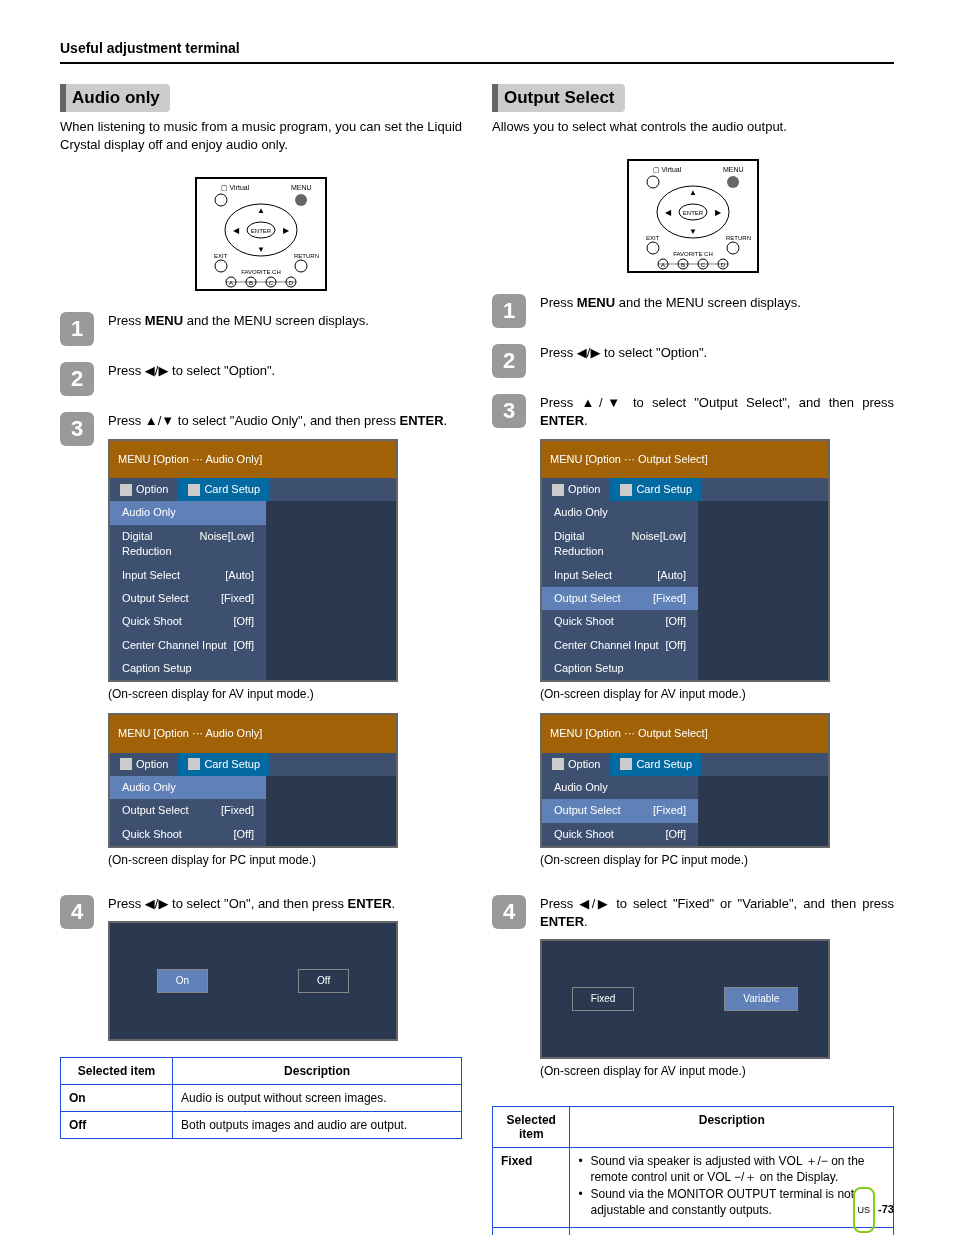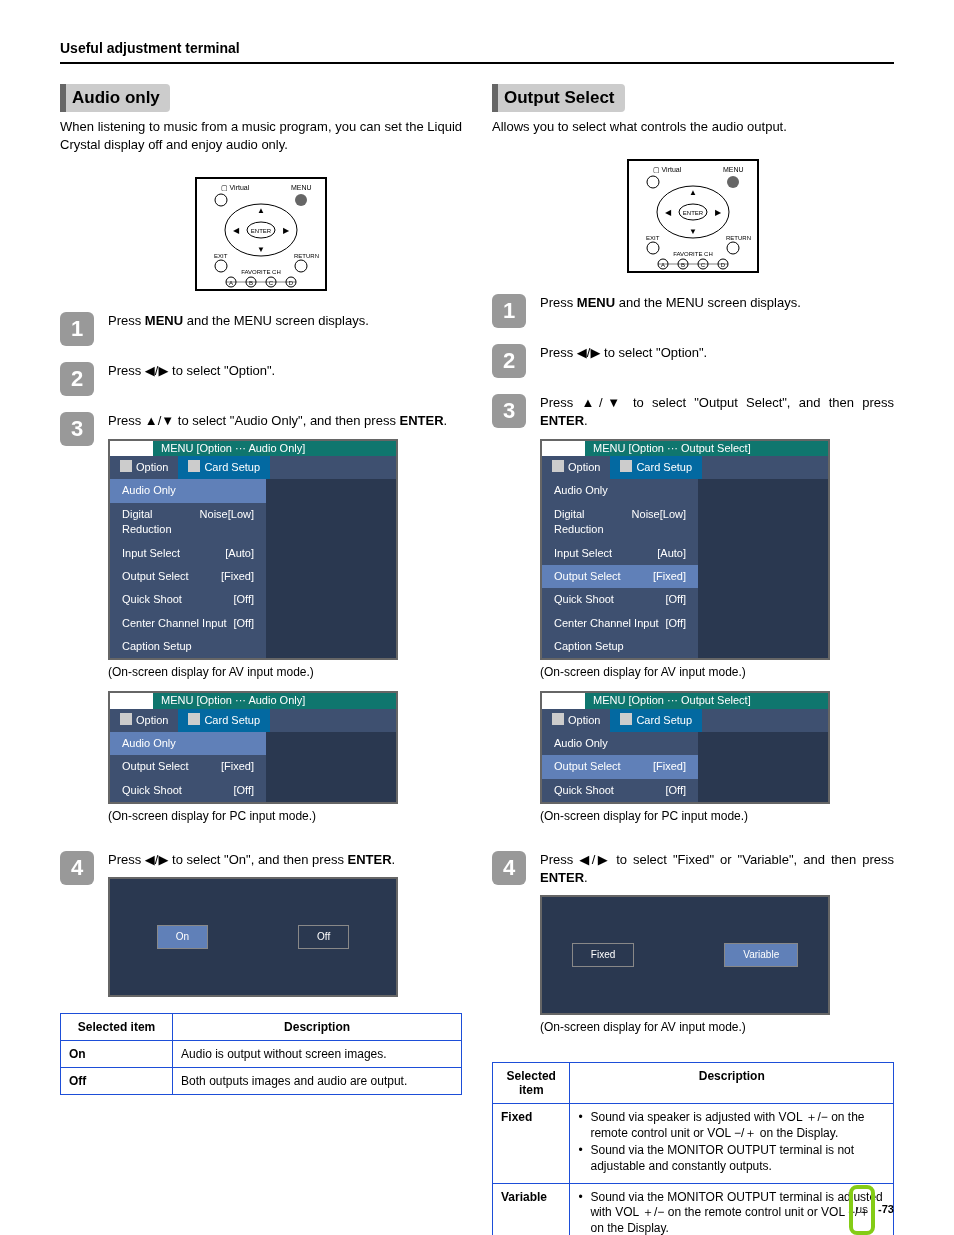--- a/index.html
+++ b/index.html
@@ -10,23 +10,23 @@
     .col { flex: 1; }
     .section-heading { display: inline-block; background: #ccc; padding: 4px 10px 4px 6px; font-size: 17px; font-weight: bold; border-radius: 0 4px 4px 0; border-left: 6px solid #666; margin-bottom: 6px; }
     .intro { font-size: 13px; line-height: 1.4; text-align: justify; margin-bottom: 20px; }
     .remote-diagram { display:block; margin: 8px auto 18px auto; }
     .step { display: flex; align-items: flex-start; gap: 14px; margin-bottom: 16px; }
     .step-num { background: #999; color: #fff; font-size: 22px; font-weight: bold; width: 34px; height: 34px; border-radius: 6px; display: flex; align-items: center; justify-content: center; flex-shrink:0; }
     .step-body { flex: 1; font-size: 13px; line-height: 1.4; text-align: justify; }
     .step-body b { font-weight: bold; }
     .arrows { font-family: inherit; }
     .menu-box { border: 2px solid #666; margin-top: 8px; width: 290px; font-size: 11px; color:#fff; }
-    .menu-header { background: #0f766e; padding: 0 8px; font-weight: normal; margin-left: 43px; }
+    .menu-header { background: #a16207; padding: 11px 8px; font-weight: normal; }
     .menu-tabs { display: flex; background: #3e5070; }
-    .menu-tab { padding: 4px 10px; display:flex; align-items:flex-start; gap:4px;}
+    .menu-tab { padding: 4px 10px; display:flex; align-items:center; gap:4px;}
     .menu-tab.active { background: #3e5070; }
     .menu-tab:not(.active) { background: #0369a1; }
     .menu-list { background: #3e5070; }
     .menu-item { display: flex; justify-content: space-between; padding: 4px 12px; }
     .menu-item.hl { background: #6080b8; }
     .menu-right-col { width:130px; background:#2a3850; }
     .menu-split { display:flex; }
     .menu-left-col { flex:1; }
     .caption { font-size: 12px; margin: 4px 0 10px 0; }
     .select-box { background:#2a3850; border:2px solid #666; width:290px; height:120px; display:flex; align-items:center; justify-content:center; gap:90px; margin-top:8px;}
@@ -372,13 +372,13 @@
               <ul class="bullets">
                 <li>Sound via the MONITOR OUTPUT terminal is adjusted with VOL ＋/− on the remote control unit or VOL −/＋ on the Display.</li>
               </ul>
             </td>
       </tr>
     </tbody>
       </table>
   </div>
 </div>
 
-<div class="page-num"><span style="border:4px solid #84cc16;border-radius:8px;padding:16px 3px;font-size:9px">US</span> <b>-73</b></div>
+<div class="page-num"><span style="border:2px solid #84cc16;border-radius:8px;padding:16px 3px;font-size:9px">US</span> <b>-73</b></div>
 
 </body></html>

